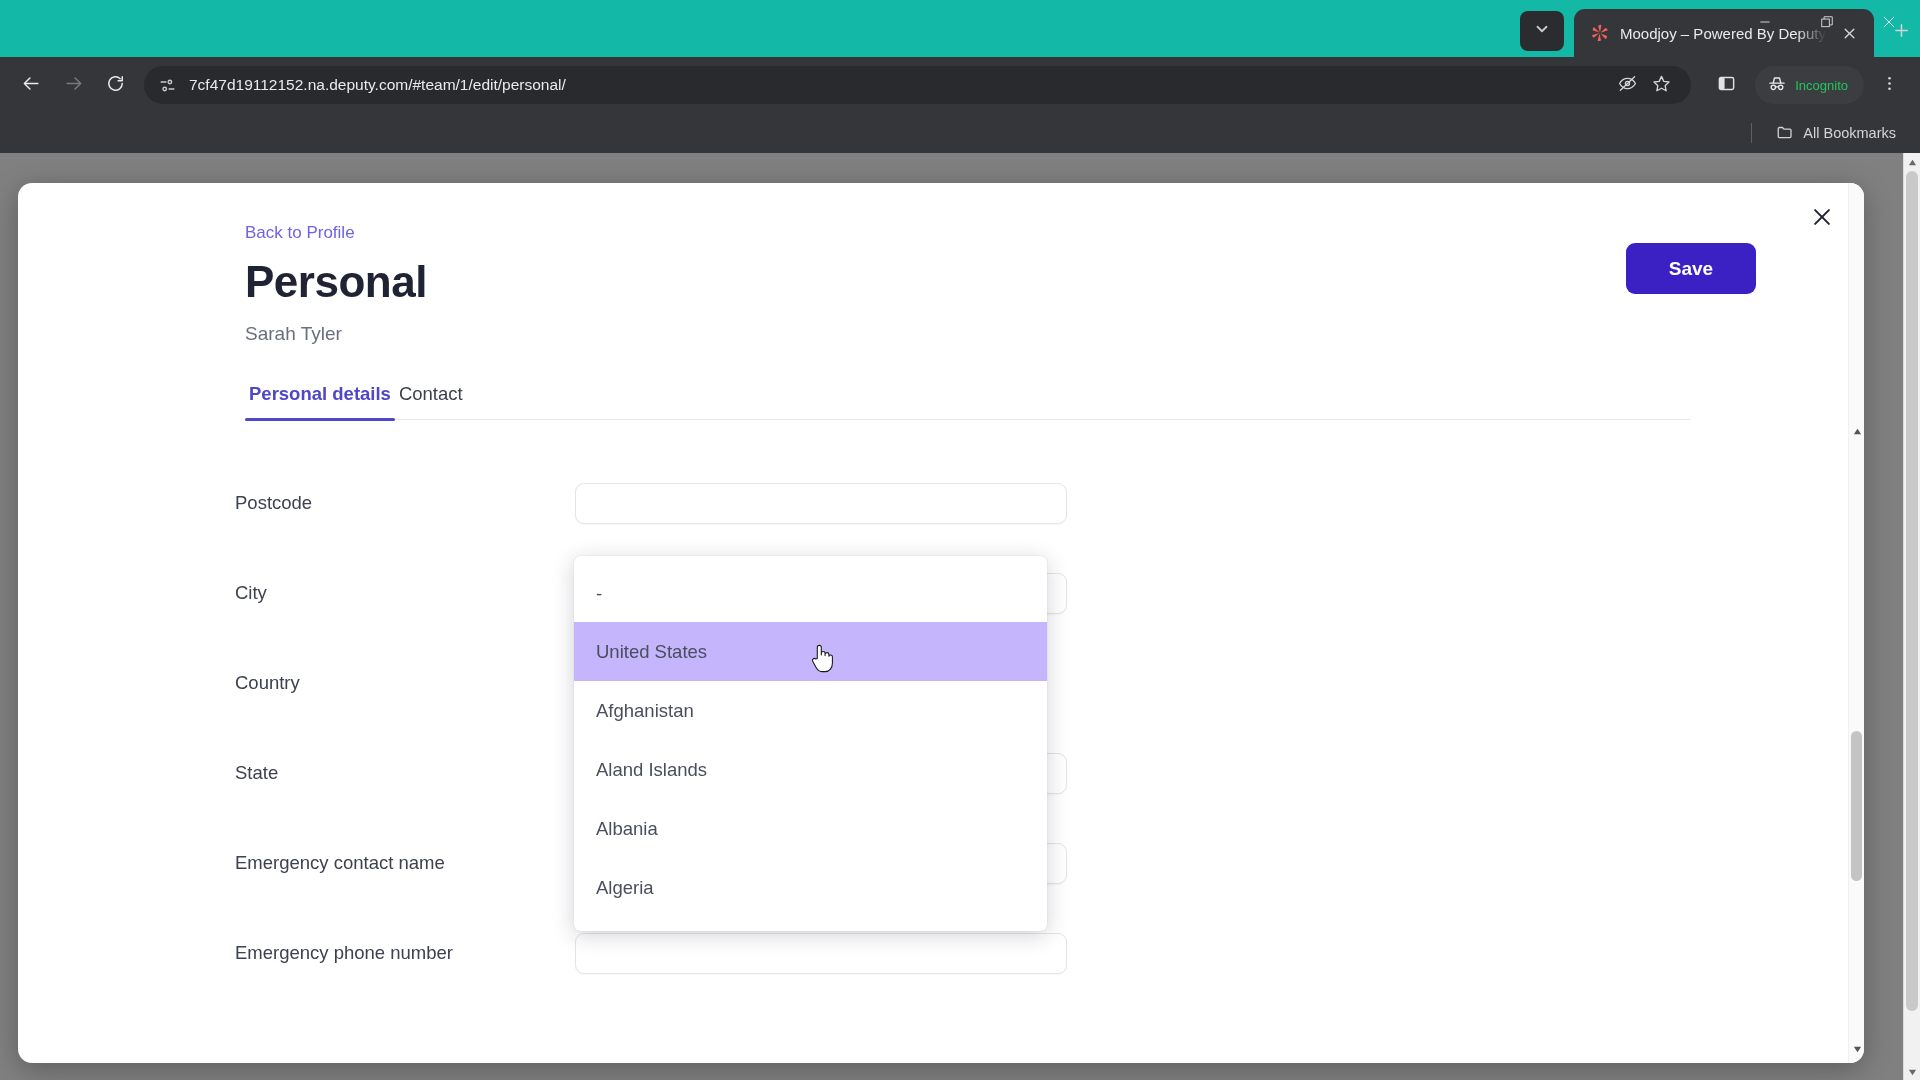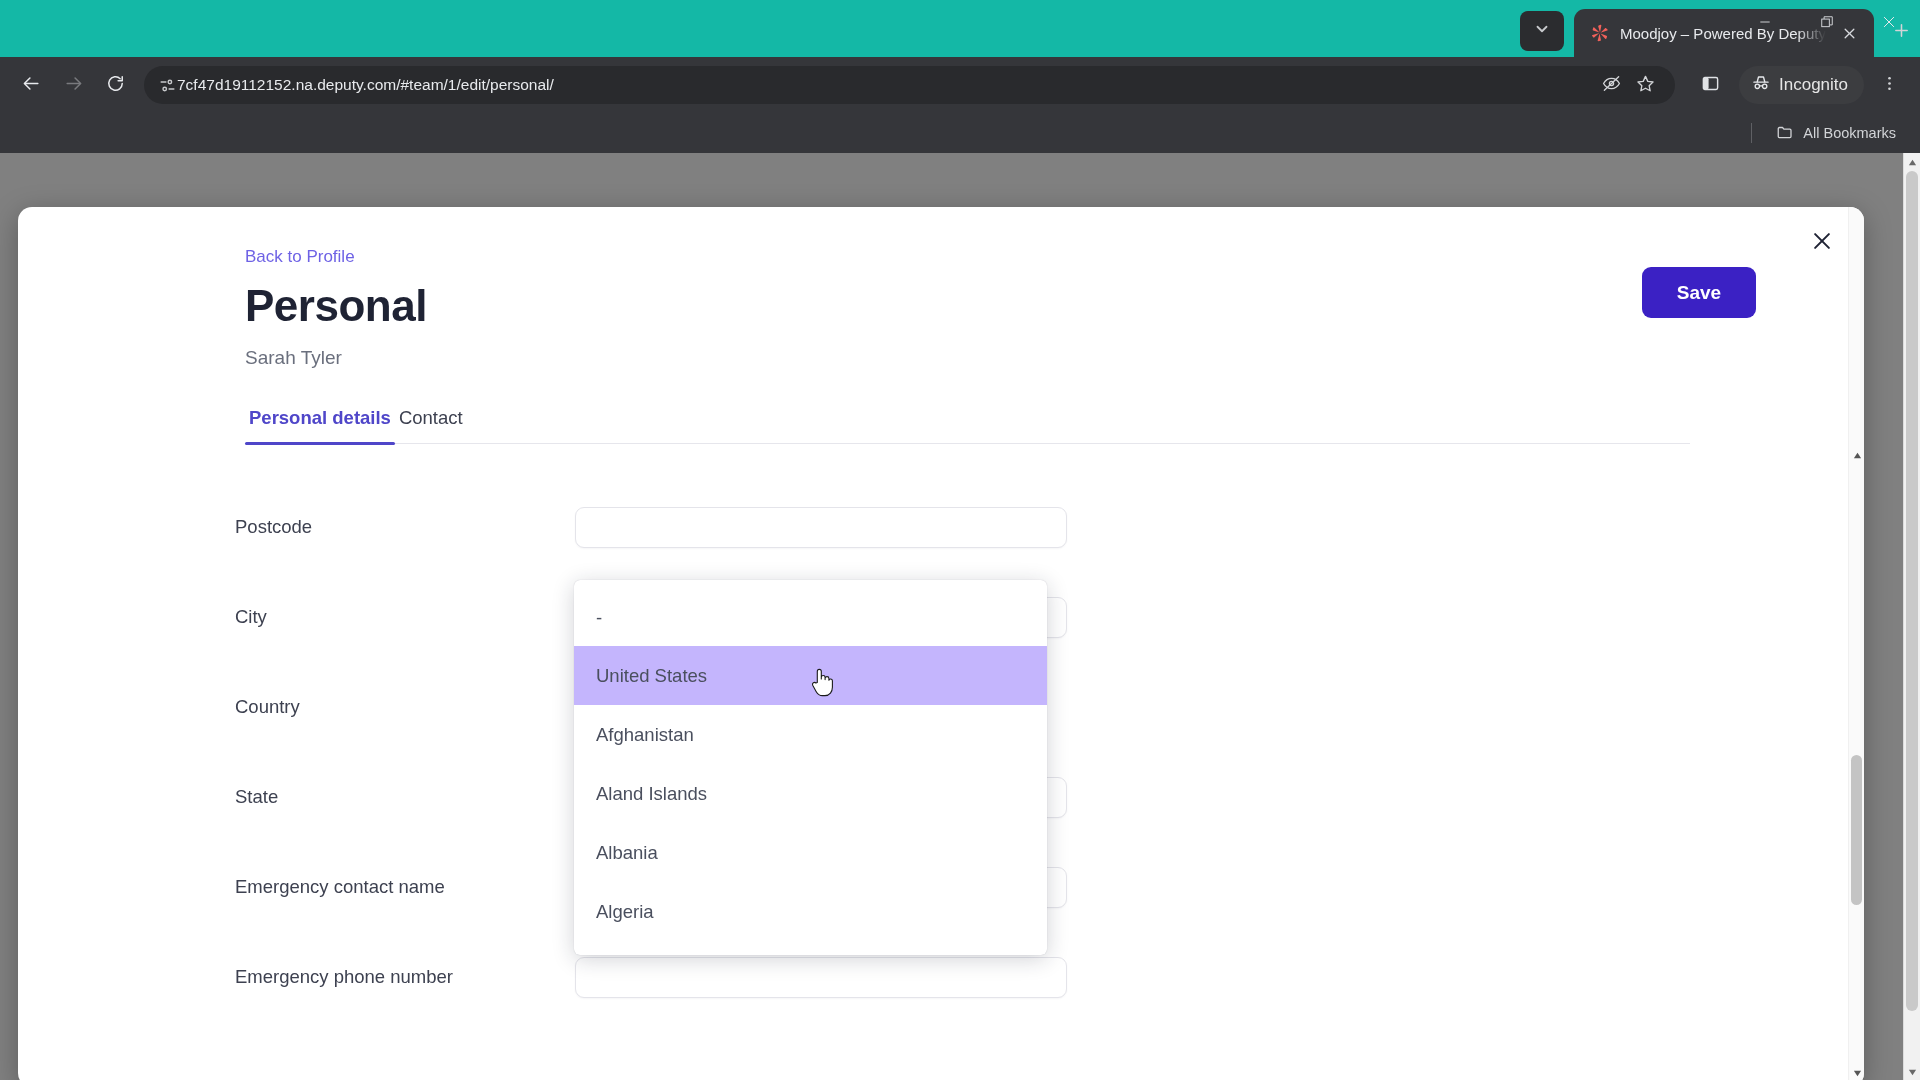--- a/index.html
+++ b/index.html
@@ -119,20 +119,21 @@
 
   .omnibox {
     flex: 1;
     height: 38px;
     background: #292a2d;
     border-radius: 19px;
     display: flex;
     align-items: center;
     padding: 0 14px;
     margin: 0 8px 0 6px;
+    gap: 12px;
     cursor: text;
     min-width: 0;
   }
   .omnibox-icon { width: 19px; height: 19px; flex: 0 0 19px; }
   .omnibox-url {
     color: #e8eaed;
     font-size: 15.5px;
     white-space: nowrap;
     overflow: hidden;
     flex: 1;
@@ -160,21 +161,21 @@
     background: #3c3d40;
     border-radius: 19px;
     display: flex;
     align-items: center;
     gap: 8px;
     padding: 0 16px 0 12px;
     margin-left: 6px;
     cursor: pointer;
   }
   .incognito-chip svg { width: 20px; height: 20px; flex: 0 0 20px; }
-  .incognito-chip span { color: #e5e5e5; font-size: 17px; white-space: nowrap; }
+  .incognito-chip span { color: #22c55e; font-size: 13px; white-space: nowrap; }
 
   .menu-btn {
     width: 38px; height: 38px;
     border-radius: 50%;
     display: flex; align-items: center; justify-content: center;
     cursor: pointer; flex: 0 0 38px; margin-left: 2px;
   }
   .menu-btn svg { width: 17px; height: 17px; }
 
   
@@ -207,21 +208,20 @@
     position: relative;
     background: #808080;
     overflow: hidden;
     display: flex;
   }
 
   .page-area {
     flex: 1;
     position: relative;
     overflow: hidden;
-    margin-top: 24px;
   }
 
   
   .page-scrollbar {
     width: 17px;
     background: #f1f1f1;
     border-left: 1px solid #dcdcdc;
     position: relative;
     flex: 0 0 17px;
   }
@@ -324,21 +324,21 @@
 
   .save-btn {
     position: absolute;
     right: 92px;
     top: 60px;
     background: #3b21c4;
     color: #fff;
     border: none;
     border-radius: 9px;
     height: 51px;
-    width: 114px;
+    width: 130px;
     font-size: 19px;
     font-weight: 700;
     font-family: "Liberation Sans", sans-serif;
     cursor: pointer;
   }
 
   .tabs-row {
     margin: 38px 0 0 167px;
     display: flex;
     border-bottom: 1px solid #e6e6ec;

